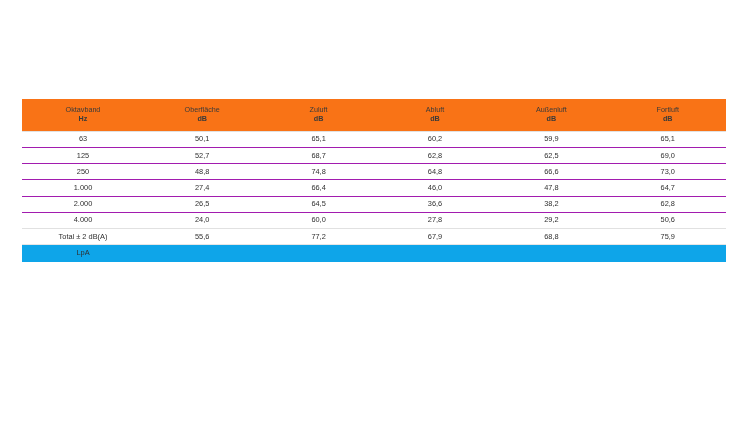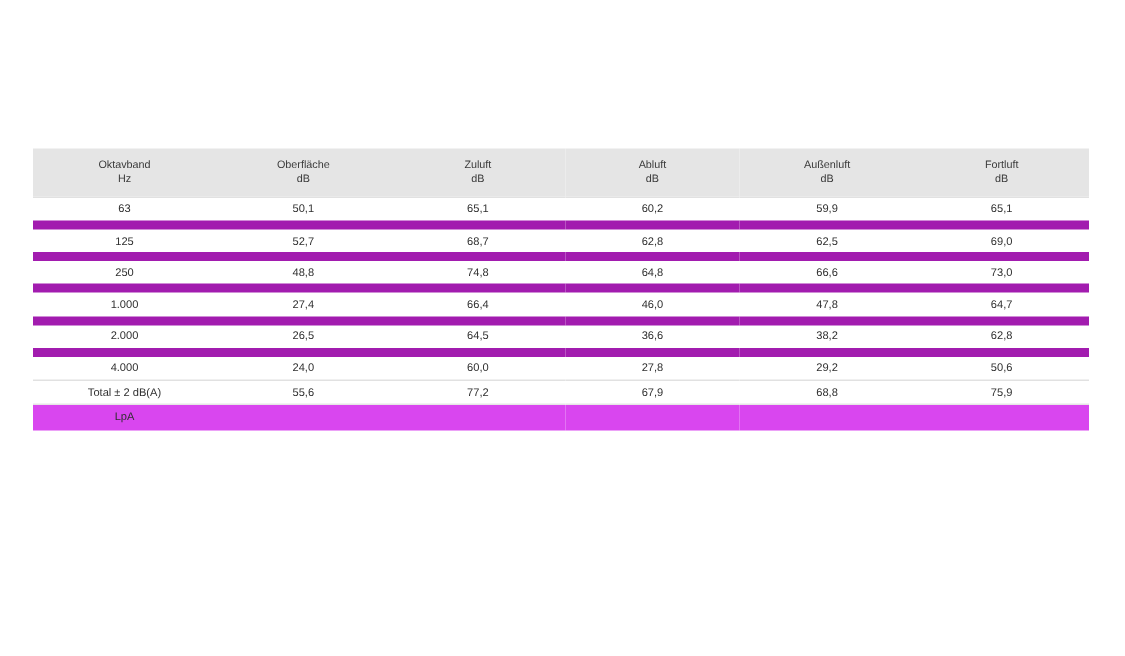--- a/index.html
+++ b/index.html
@@ -24,45 +24,46 @@
   table.acoustics-table {
     width: 704px;
     border-collapse: collapse;
     table-layout: fixed;
   }
 
   table.acoustics-table col.col-band   { width: 122px; }
   table.acoustics-table col.col-data   { width: 116.4px; }
 
   thead tr.header-row {
-    background: #e5e5e5;
+    background: #f97316;
   }
 
   thead th {
     padding: 6px 0 7px 0;
     font-weight: normal;
     font-size: 7.2px;
     line-height: 9.4px;
     color: #3a3a3a;
     text-align: center;
     vertical-align: middle;
     border: none;
   }
 
   th .head-name {
     display: block;
     white-space: nowrap;
   }
   th .head-unit {
     display: block;
     white-space: nowrap;
+    font-weight: bold;
   }
 
   tbody tr.data-row {
-    border-top: 6px solid #a21caf;
+    border-top: 1px solid #a21caf;
   }
   tbody tr.data-row:first-child {
     border-top: 1px solid #e1e1e1;
   }
 
   tbody td {
     padding: 2.6px 0 2.6px 0;
     font-size: 7.4px;
     line-height: 10px;
     color: #2f2f2f;
@@ -76,21 +77,21 @@
   }
 
   tbody tr.total-row {
     border-top: 1px solid #e1e1e1;
   }
   tbody tr.total-row td {
     color: #2f2f2f;
   }
 
   tbody tr.lpa-row {
-    background: #d946ef;
+    background: #0ea5e9;
     border-top: 1px solid #e6e6e6;
   }
   tbody tr.lpa-row td {
     padding-top: 3.2px;
     padding-bottom: 3.4px;
   }
 </style>
 </head>
 <body>
 

